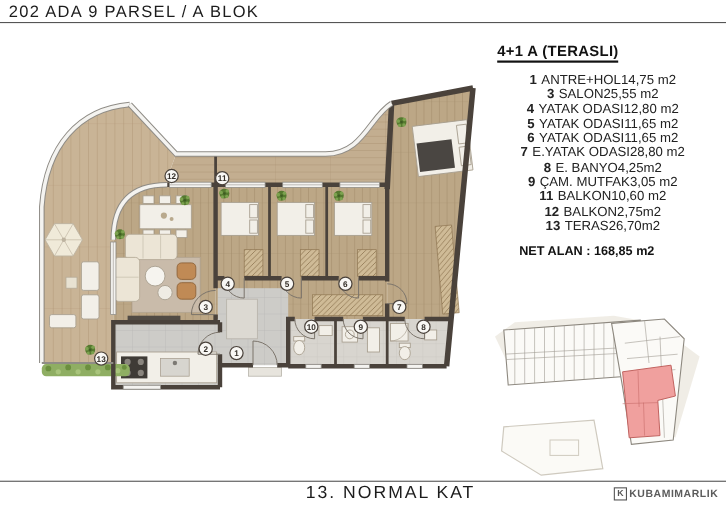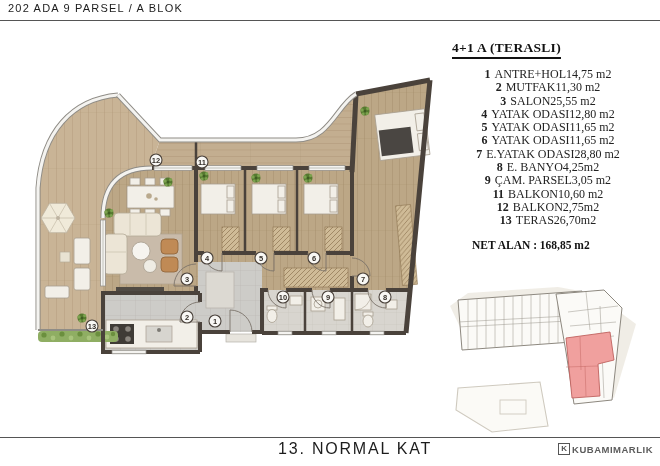--- a/index.html
+++ b/index.html
@@ -2,26 +2,26 @@
 <html style="--wall: #4a423b; --wood: #bca786; --wood_light: #c9b496; --wood_balcony: #c3ae90; --tile: #cdccc8; --bath_tile: #d8d5cf; --highlight: #f0a09e; --plant: #55792f;"><head>
 <meta charset="utf-8">
 <style>
   * { margin:0; padding:0; box-sizing:border-box; }
   html,body { width:660px; height:466px; }
   body { position:relative; background:#ffffff; overflow:hidden;
          font-family:"Liberation Sans", sans-serif; color:#1d1d1d; }
   .abs { position:absolute; }
   #plan-svg { position:absolute; left:0; top:0; }
 
-  #header-title { left:8px; top:2px; font-size:11px; letter-spacing:1.2px; color:#1c1c1c; white-space:nowrap; }
+  #header-title { left:8px; top:2px; font-size:15px; letter-spacing:1.2px; color:#1c1c1c; white-space:nowrap; }
   .rule { left:0; width:660px; border-top:1.6px solid #555; }
   #rule-top { top:20px; }
   #rule-bottom { top:437px; }
 
-  #legend { left:452px; top:38px; width:192px;font-family:Liberation Serif, serif; }
+  #legend { left:452px; top:38px; width:192px; }
   .legend-title { display:inline-block; font-weight:bold; font-size:13.5px; letter-spacing:0.3px;
                   color:#121212; border-bottom:2px solid #121212; padding-bottom:1px; }
   .legend-rows { margin-top:9px; }
   .legend-row { display:flex; justify-content:center; font-size:12px; line-height:13.3px; color:#222; }
   .lr-num { font-weight:bold; margin-right:4px; }
   .lr-area { text-align:right; }
   .legend-totals { margin-top:10px; font-weight:bold; font-size:11.5px; line-height:15px; color:#121212;margin-left:20px; }
 
   #floor-label { left:278px; top:440px; font-size:16px; letter-spacing:1.8px; color:#1c1c1c; }
   #brand { right:7px; top:443px; display:flex; align-items:center; gap:2px; }
@@ -317,24 +317,20 @@
 
 <div class="abs" id="legend">
   <span class="legend-title">4+1 A (TERASLI)</span>
   <div class="legend-rows">
 
       <div class="legend-row">
         <span class="lr-left"><span class="lr-num">1</span><span>ANTRE+HOL</span></span>
         <span class="lr-area">14,75 m2</span>
       </div>
 
-      <div class="legend-row">
-        <span class="lr-left"><span class="lr-num">2</span><span>MUTFAK</span></span>
-        <span class="lr-area">11,30 m2</span>
-      </div>
 
       <div class="legend-row">
         <span class="lr-left"><span class="lr-num">3</span><span>SALON</span></span>
         <span class="lr-area">25,55 m2</span>
       </div>
 
       <div class="legend-row">
         <span class="lr-left"><span class="lr-num">4</span><span>YATAK ODASI</span></span>
         <span class="lr-area">12,80 m2</span>
       </div>
@@ -353,21 +349,21 @@
         <span class="lr-left"><span class="lr-num">7</span><span>E.YATAK ODASI</span></span>
         <span class="lr-area">28,80 m2</span>
       </div>
 
       <div class="legend-row">
         <span class="lr-left"><span class="lr-num">8</span><span>E. BANYO</span></span>
         <span class="lr-area">4,25m2</span>
       </div>
 
       <div class="legend-row">
-        <span class="lr-left"><span class="lr-num">9</span><span>ÇAM. PARSEL</span></span>
+        <span class="lr-left"><span class="lr-num">9</span><span>ÇAM. MUTFAK</span></span>
         <span class="lr-area">3,05 m2</span>
       </div>
 
 
       <div class="legend-row">
         <span class="lr-left"><span class="lr-num">11</span><span>BALKON</span></span>
         <span class="lr-area">10,60 m2</span>
       </div>
 
       <div class="legend-row">

